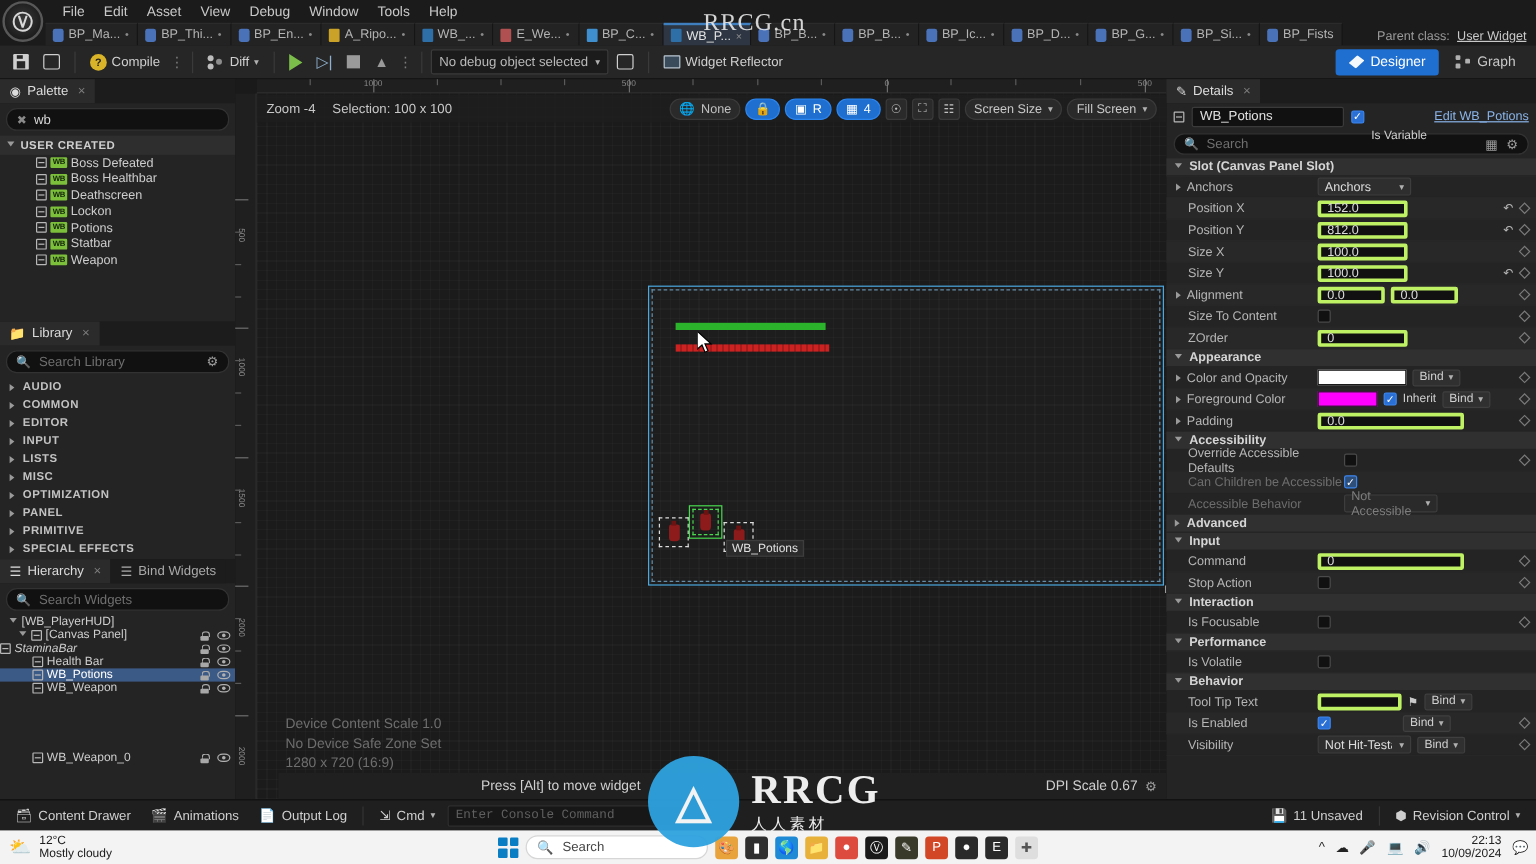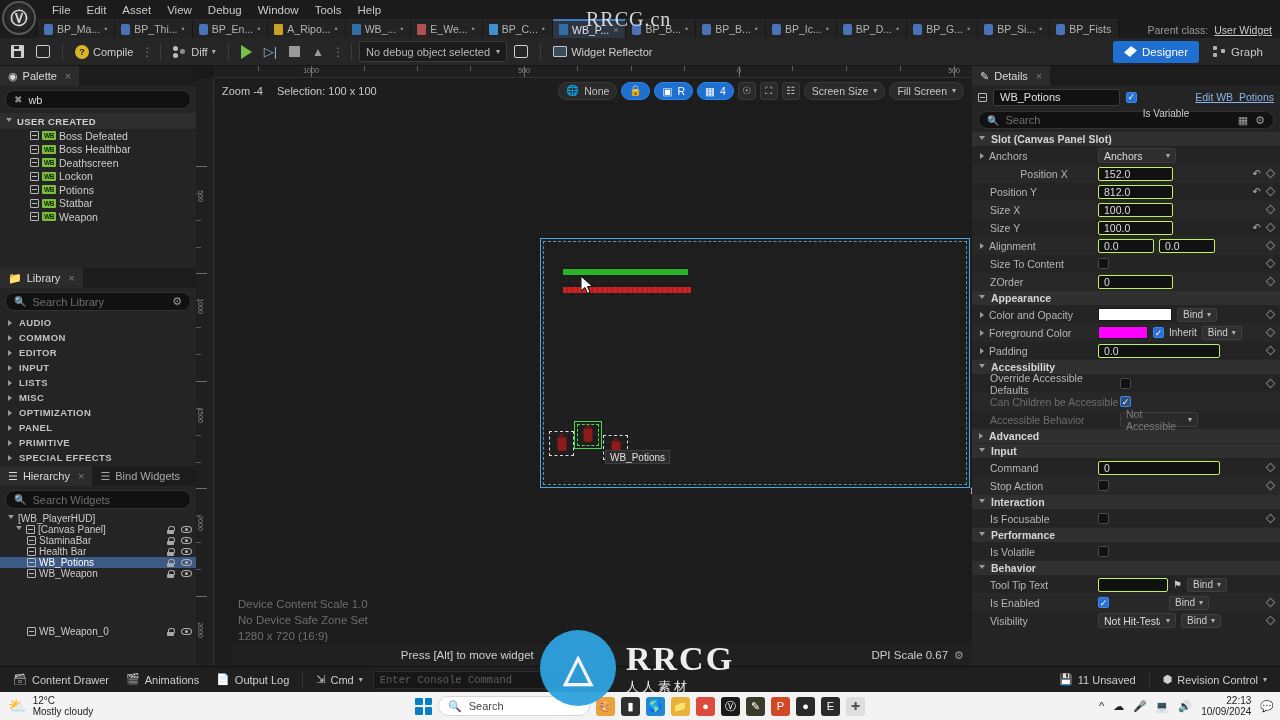--- a/index.html
+++ b/index.html
@@ -277,21 +277,21 @@
     display:flex;align-items:center;gap:6px;height:15px;padding-left:7px;
     background:#303030;font-size:10.5px;font-weight:bold;color:#d5d5d5;
     border-bottom:1px solid #242424;
   }
   .prow { display:flex;align-items:center;height:18px;border-bottom:1px solid #272727; padding-left:8px; }
   .prow.alt { background:#282828; }
   .plabel { width:118px; font-size:10.5px; color:#b6b6b6; display:flex; align-items:center; gap:5px;}
   .plabel.dim { color:#6d6d6d; }
   .pfield { flex:1; display:flex; align-items:center; gap:5px; }
   .txtbox {
-    height:14px; background:#111; border:1px solid #bef264; border-radius:2px;
+    height:14px; background:#111; border:3px solid #bef264; border-radius:2px;
     font-size:10.5px; color:#dcdcdc; display:flex;align-items:center;padding:0 5px;
   }
   .txtbox.w75 { width:75px; }
   .selbox {
     height:15px; background:#2e2e2e; border:1px solid #3d3d3d; border-radius:2px;
     font-size:10.5px; color:#dcdcdc; display:flex;align-items:center;gap:6px;padding:0 5px;
   }
   .selbox.dim { color:#7d7d7d; background:#2a2a2a; }
   .colorswatch { width:74px;height:13px;border:1px solid #1a1a1a; }
   .bindbtn {
@@ -659,21 +659,21 @@
       </div>
       <div class="h-row" style="padding-left:16px;">
         <span class="tri down" style="margin-right:4px;"></span>
         <span class="wi-ic" style="margin-right:3px;"></span>
         <span>[Canvas Panel]</span>
         <span class="h-eyes">
             <span class="lock-ic"></span>
             <span class="eye-ic"></span>
           </span>
       </div>
-      <div class="h-row" style="padding-left:27px;">
+      <div class="h-row" style="font-style:italic;">
         <span class="wi-ic" style="margin-right:3px;"></span>
         <span>StaminaBar</span>
         <span class="h-eyes">
             <span class="lock-ic"></span>
             <span class="eye-ic"></span>
           </span>
       </div>
       <div class="h-row" style="padding-left:27px;">
         <span class="wi-ic" style="margin-right:3px;"></span>
         <span>Health Bar</span>
@@ -865,21 +865,21 @@
           <span>Anchors</span>
         </span>
       <span class="pfield">
           <span class="selbox" style="width:78px;">
             <span>Anchors</span>
             <span class="caret" style="margin-left:auto;">▾</span>
           </span>
         </span>
     </div>
     <div class="prow alt">
-      <span class="plabel" style="padding-left:10px;justify-content:center;">
+      <span class="plabel" style="padding-left:10px;">
           <span>Position X</span>
         </span>
       <span class="pfield">
           <span class="txtbox w75">
             <span>152.0</span>
           </span>
         </span>
       <span class="trailing">
           <span class="reset-ic">↶</span>
           <span class="diamond"></span>

